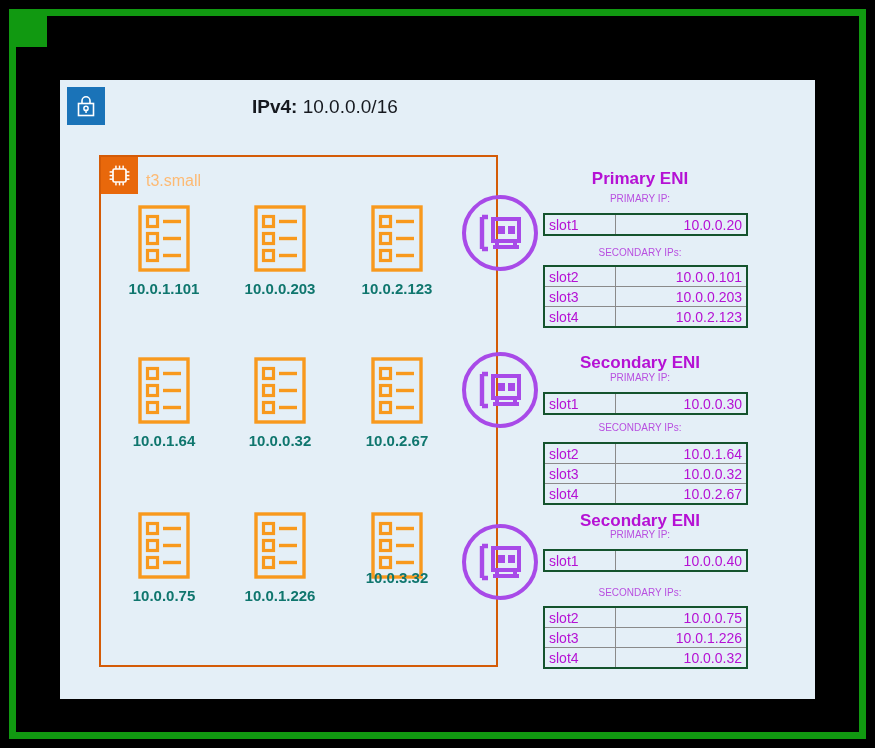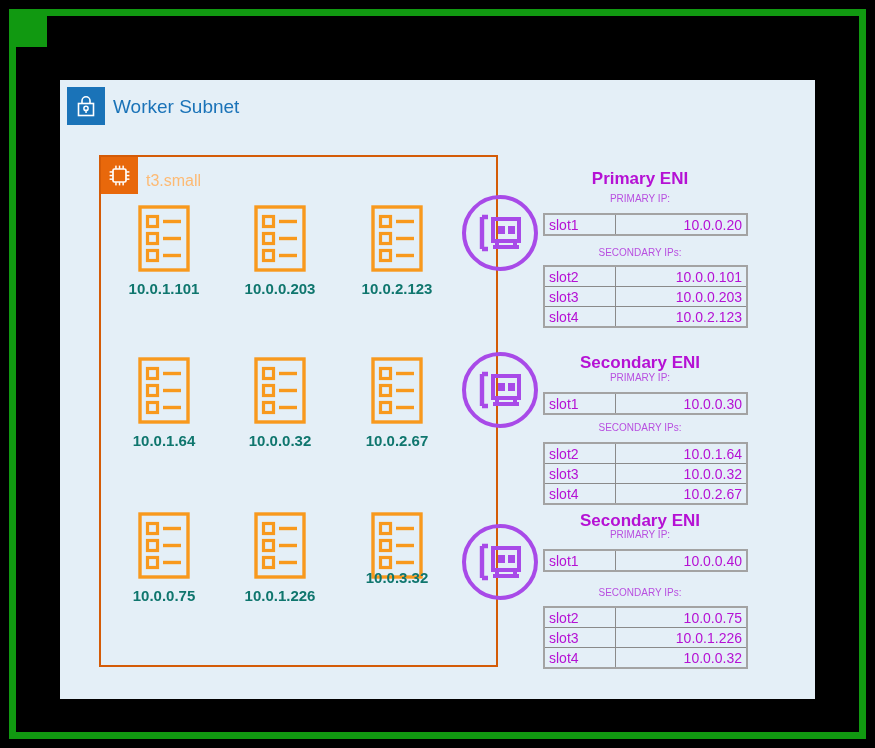--- a/index.html
+++ b/index.html
@@ -146,21 +146,21 @@
     font-size: 10px;
     color: #b84fe0;
     white-space: nowrap;
     text-align: center;
     transform: translateX(-50%);
   }
 
   
   .ip-table {
     position: absolute;
-    border: 2px solid #a3a3a3;
+    border: 2px solid #14532d;
     border-collapse: collapse;
     background: #e4eff7;
     table-layout: fixed;
     padding-left: 23px;
   }
   .ip-table td {
     border: 1px solid #8a8a8a;
     font-size: 14px;
     color: #b511d4;
     height: 19px;
@@ -188,21 +188,21 @@
 
   <div class="lock-badge">
     <svg width="22" height="24" viewBox="0 0 22 24" aria-hidden="true">
       <rect x="3.5" y="9.5" width="15" height="12" fill="none" stroke="#ffffff" stroke-width="1.6"></rect>
       <path d="M7 9.5 V6.8 A4 4 0 0 1 15 6.8 V9.5" fill="none" stroke="#ffffff" stroke-width="1.6"></path>
       <circle cx="11" cy="14.4" r="2.1" fill="none" stroke="#ffffff" stroke-width="1.5"></circle>
       <rect x="10.3" y="15.6" width="1.5" height="3.4" fill="#ffffff"></rect>
     </svg>
   </div>
 
-  <div class="subnet-title">Worker Subnet</div>
+  <div class="subnet-cidr"><b>IPv4:</b> <span>10.0.0.0/16</span></div>
 
   <div class="instance-box"></div>
   <div class="chip-badge">
     <svg width="25" height="25" viewBox="0 0 25 25" aria-hidden="true">
       <rect x="6" y="6" width="13" height="13" rx="1.5" fill="none" stroke="#ffffff" stroke-width="1.7"></rect>
       <g fill="#ffffff">
         <rect x="8.2" y="2.6" width="1.5" height="3.2"></rect>
         <rect x="11.8" y="2.6" width="1.5" height="3.2"></rect>
         <rect x="15.4" y="2.6" width="1.5" height="3.2"></rect>
         <rect x="8.2" y="19.2" width="1.5" height="3.2"></rect>

